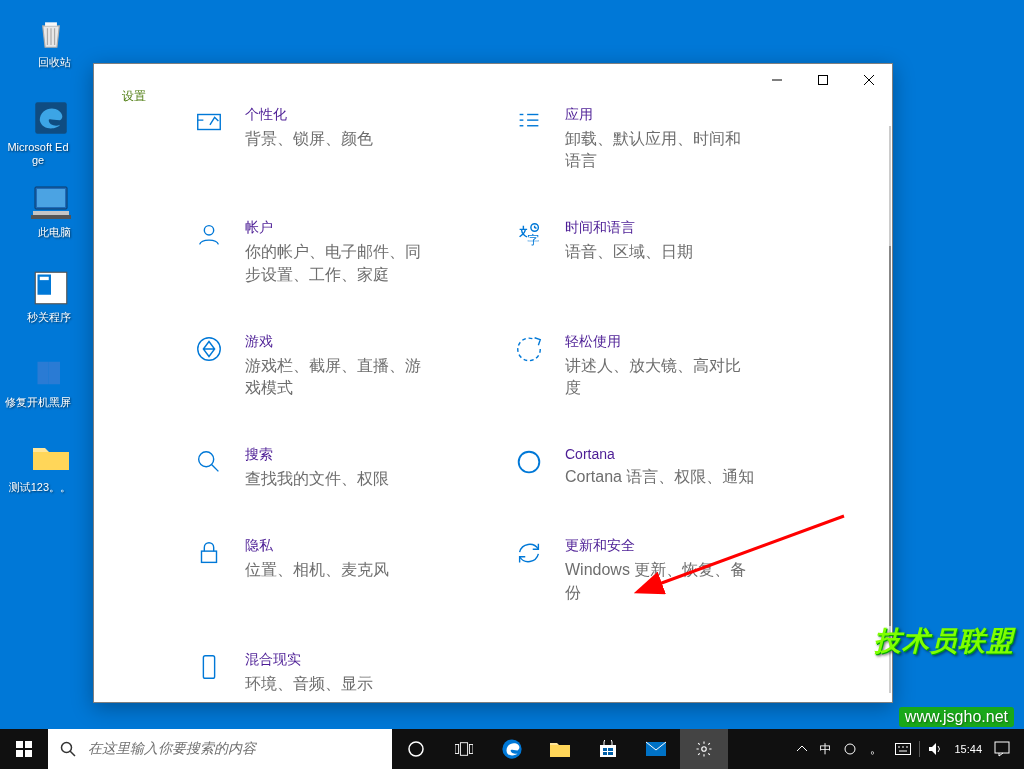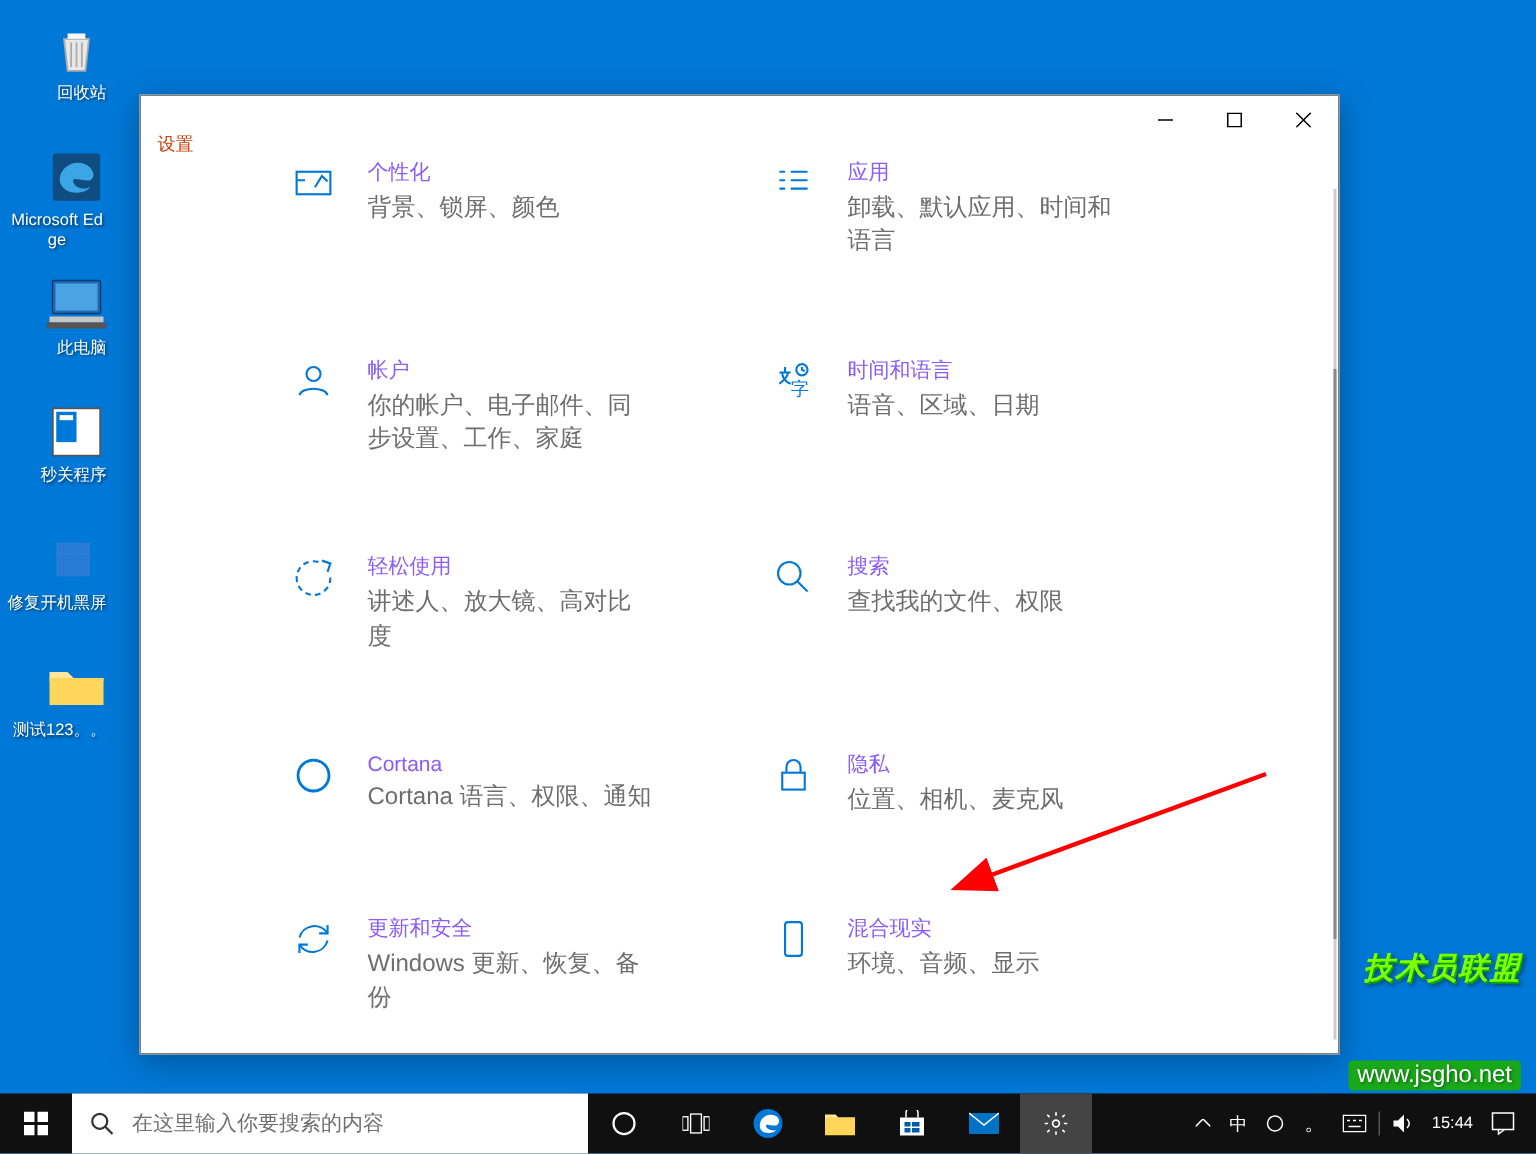--- a/index.html
+++ b/index.html
@@ -7,54 +7,54 @@
 
 
 .desktop { position: absolute; top: 0; left: 0; width: 100%; height: 100%; padding-top: 10px; padding-left: 5px; }
 .desktop-icon { width: 66px; height: 85px; display: flex; flex-direction: column; align-items: flex-end; justify-content: flex-start; text-align: center; color: white; font-size: 11px; cursor: pointer; padding-top: 3px; }
 .desktop-icon .icon-img { width: 40px; height: 40px; margin-bottom: 3px; display: flex; align-items: center; justify-content: center; }
 .desktop-icon span { text-shadow: 1px 1px 2px rgba(0,0,0,0.6); line-height: 1.2; word-break: break-all; }
 
 
 .settings-window { position: absolute; left: 93px; top: 63px; width: 800px; height: 640px; background: white; border: 1px solid #7f7f7f; box-shadow: 0 5px 20px rgba(0,0,0,0.3); display: flex; flex-direction: column; }
 .title-bar { height: 32px; display: flex; align-items: center; justify-content: space-between; }
-.title-bar-text { font-size: 12px; color: #c2410c; padding-left: 11px; margin-top: 32px; }
+.title-bar-text { font-size: 12px; color: #4d7c0f; padding-left: 28px; margin-top: 32px; }
 .title-bar-controls { display: flex; height: 100%; }
 .title-bar-controls button { width: 46px; height: 32px; border: none; background: transparent; display: flex; align-items: center; justify-content: center; cursor: pointer; font-size: 10px; }
 
 .settings-body { flex: 1; overflow-y: auto; position: relative; display: flex; justify-content: center; }
 .settings-grid { display: grid; grid-template-columns: repeat(2, 280px); column-gap: 40px; row-gap: 40px; padding-top: 10px; }
 .setting-item { display: flex; align-items: flex-start; cursor: pointer; }
 .setting-icon { width: 32px; height: 32px; flex: 0 0 32px; margin-right: 20px; color: #0078d7; display: flex; align-items: center; justify-content: center; }
-.setting-text .st-title { font-size: 14px; color: #8b5cf6; margin-bottom: 4px; }
+.setting-text .st-title { font-size: 14px; color: #4c1d95; margin-bottom: 4px; }
 .setting-text .st-desc { font-size: 16px; color: #6e6e6e; line-height: 1.4; max-width: 190px; }
 
 
 .arrow { position: absolute; pointer-events: none; }
 
 
 .scroll-indicator { position:absolute; right:1px; top:30px; width:2px; height:567px; background:#ccc; }
 .scroll-thumb { position:absolute; right:0; width:2px; height:380px; top:120px; background:#888; }
 
 
 .taskbar { position: absolute; bottom: 0; left: 0; width: 100%; height: 40px; background: #101010; display: flex; align-items: center; }
 .start-button { width: 48px; height: 40px; display: flex; align-items: center; justify-content: center; cursor: pointer; }
 .search-box { width: 344px; height: 40px; background: #fff; display: flex; align-items: center; padding: 0 12px; cursor: text; }
 .search-box svg { flex: 0 0 16px; }
-.search-box span { margin-left: 12px; color: #707070; font-size: 14px; }
+.search-box span { margin-left: 12px; color: #707070; font-size: 14px; font-style: italic; }
 .taskbar-icons { display: flex; height: 100%; }
 .taskbar-icon { width: 48px; height: 40px; display: flex; align-items: center; justify-content: center; cursor: pointer; }
 .taskbar-icon.active { background: #444; }
 .tray { margin-left: auto; display: flex; align-items: center; height: 100%; color: white; font-size: 11px; padding-right: 8px; }
 .tray-item { height: 40px; display: flex; align-items: center; padding: 0 6px; cursor: pointer; }
 .divider-line{width:1px;height:16px;background:#555;margin:0 2px;}
 
 
 .watermark { position: absolute; right: 10px; bottom: 42px; text-align: right; font-family: Arial, sans-serif; pointer-events:none; }
-.watermark .wm-top { font-size: 20px; font-weight: bold; color: #7fff00; font-style: italic; text-shadow: 1px 1px 0 #0a0, 2px 2px 3px rgba(0,0,0,0.6); letter-spacing: 1px; }
+.watermark .wm-top { font-size: 27px; font-weight: bold; color: #7fff00; font-style: italic; text-shadow: 1px 1px 0 #0a0, 2px 2px 3px rgba(0,0,0,0.6); letter-spacing: 1px; }
 .watermark .wm-bottom { font-size: 16px; color: #fff; background: #19a819; padding: 1px 6px; border-radius: 3px; display: inline-block; text-shadow: 1px 1px 2px rgba(0,0,0,0.4); margin-top: 48px; }
 </style>
 </head>
 <body>
 
 <div class="desktop">
   <div class="desktop-icon">
     <div class="icon-img">
       <svg width="38" height="38" viewBox="0 0 32 32">
           <path fill="#e8e8e8" stroke="#aaa" d="M9 10 L23 10 L21 28 L11 28 Z"></path>
@@ -195,20 +195,32 @@
               <circle cx="22" cy="8" r="4"></circle>
               <path d="M22 6 v2 l2 1"></path>
             </svg>
           </div>
         <div class="setting-text">
             <div class="st-title">时间和语言</div>
             <div class="st-desc">语音、区域、日期</div>
           </div>
       </div>
 
+      <div class="setting-item">
+        <div class="setting-icon">
+            <svg width="30" height="30" viewBox="0 0 32 32" fill="none" stroke="#0078d7" stroke-width="1.5">
+              <circle cx="16" cy="16" r="12"></circle>
+              <path d="M10 16 l6-8 l6 8 l-6 8 z M10 16 h12"></path>
+            </svg>
+          </div>
+        <div class="setting-text">
+            <div class="st-title">游戏</div>
+            <div class="st-desc">游戏栏、截屏、直播、游戏模式</div>
+          </div>
+      </div>
 
       <div class="setting-item">
         <div class="setting-icon">
             <svg width="30" height="30" viewBox="0 0 32 32" fill="none" stroke="#0078d7" stroke-width="1.5">
               <path d="M28 16 a12 12 0 1 1 -6 -10" stroke-dasharray="4 3"></path>
               <path d="M22 4 l6 2 l-2 6"></path>
             </svg>
           </div>
         <div class="setting-text">
             <div class="st-title">轻松使用</div>

